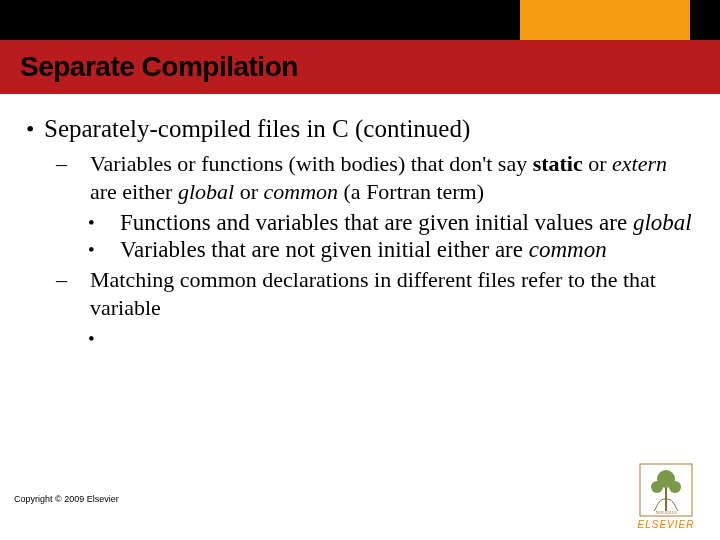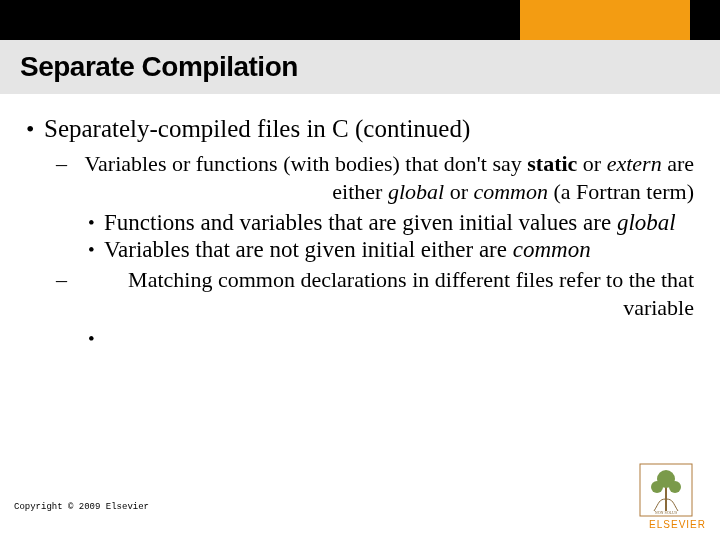--- a/index.html
+++ b/index.html
@@ -1,39 +1,39 @@
 <!DOCTYPE html>
 <html><head>
 <meta charset="utf-8">
 <style>
   * { margin: 0; padding: 0; box-sizing: border-box; }
   html, body { width: 720px; height: 540px; background: #fff; font-family: "Times New Roman", Times, serif; color: #000; }
   .slide { position: relative; width: 720px; height: 540px; }
   .topstrip { position: absolute; top: 0; left: 0; width: 720px; height: 40px; background: #000; }
   .orange { position: absolute; top: 0; right: 30px; width: 170px; height: 40px; background: #f39c12; }
-  .titlebar { position: absolute; top: 40px; left: 0; width: 720px; height: 54px; background: #e5e5e5; display: flex; align-items: center; padding-left: 20px; }
+  .titlebar { position: absolute; top: 40px; left: 0; width: 720px; height: 54px; background: #b91c1c; display: flex; align-items: center; padding-left: 20px; }
   .titlebar h1 { font-family: Arial, Helvetica, sans-serif; font-weight: 900; font-size: 28px; letter-spacing: -0.5px; color: #000; }
   .content { position: absolute; top: 108px; left: 26px; width: 668px; }
   ul { list-style: none; }
   .lvl1 > li { margin-top: 6px; }
   .lvl1 > li > .row { display: flex; }
   .lvl1 .bullet { width: 18px; flex: none; font-size: 24px; line-height: 30px; }
-  .lvl1 .txt { font-size: 25px; line-height: 30px; text-align: right; }
+  .lvl1 .txt { font-size: 25px; line-height: 30px; }
   .lvl2 { margin-left: 30px; margin-top: 6px; }
   .lvl2 > li { margin-top: 4px; }
   .lvl2 > li > .row { display: flex; }
   .lvl2 .dash { width: 18px; flex: none; font-size: 22px; line-height: 28px; }
-  .lvl2 .txt { font-size: 22px; line-height: 28px; }
+  .lvl2 .txt { font-size: 22px; line-height: 28px; margin-left: 16px; }
   .lvl3 { margin-left: 32px; margin-top: 4px; }
   .lvl3 > li { margin-top: 2px; }
   .lvl3 > li > .row { display: flex; }
   .lvl3 .bullet { width: 16px; flex: none; font-size: 19px; line-height: 25px; }
   .lvl3 .txt { font-size: 23px; line-height: 25px; }
-  .copyright { position: absolute; left: 14px; bottom: 28px; font-family: Liberation Mono, monospace; font-size: 9px; color: #000; }
-  .logo { position: absolute; right: 14px; bottom: 10px; width: 80px; text-align: right; }
+  .copyright { position: absolute; left: 14px; bottom: 36px; font-family: Liberation Sans, sans-serif; font-size: 9px; color: #000; }
+  .logo { position: absolute; right: 14px; bottom: 10px; width: 80px; text-align: center; font-style: italic; }
   .logo svg { display: block; margin: 0 auto; }
   .logo-label { font-family: Arial, Helvetica, sans-serif; font-size: 10px; letter-spacing: 1px; color: #e98300; margin-top: 2px; }
 </style>
 </head>
 <body>
 
 <div class="slide">
   <div class="topstrip"></div>
   <div class="orange"></div>
 

